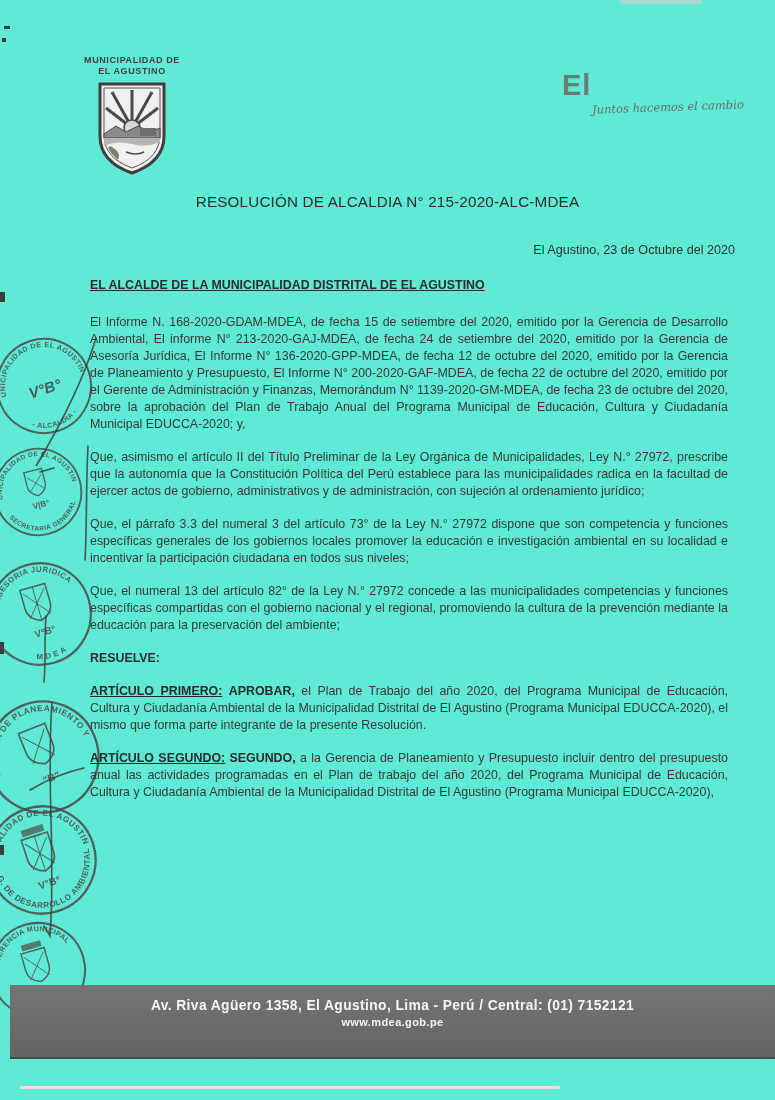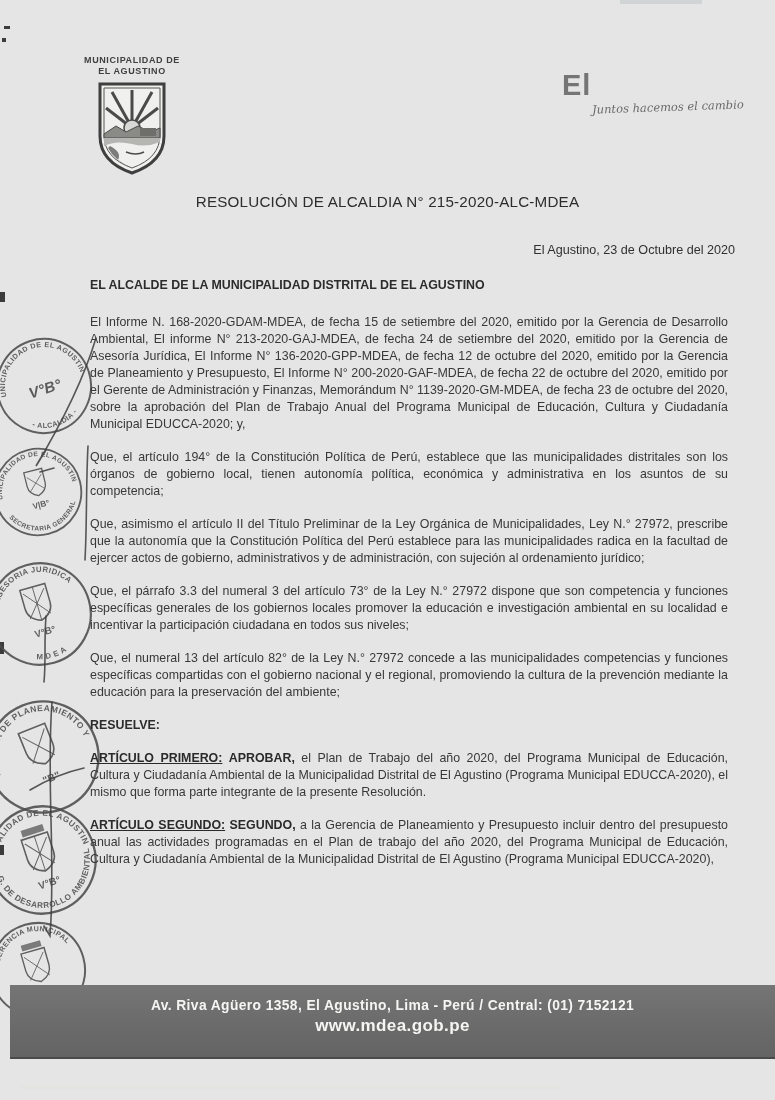--- a/index.html
+++ b/index.html
@@ -1,18 +1,18 @@
 <!DOCTYPE html>
 <html><head>
 <meta charset="utf-8">
 <style>
   html,body { margin:0; padding:0; background:#ffffff; }
   .page {
     position:relative; width:775px; height:1100px; overflow:hidden;
-    background:#e5e5e5; font-family:"Liberation Sans", sans-serif;
+    background:#5eead4; font-family:"Liberation Sans", sans-serif;
     color:#3a3a3a;
   }
 
   
   .speck { position:absolute; background:#3c3c3c; }
   .smudge-top { position:absolute; top:0; left:620px; width:82px; height:4px; background:#c9cdcd; opacity:.7; }
   .shadow-bottom { position:absolute; left:20px; top:1086px; width:540px; height:3px; background:#e3e3df; border-radius:2px; }
 
   
   .org-block { position:absolute; left:76px; top:55px; width:112px; text-align:center; }
@@ -47,21 +47,21 @@
   .stamp-shield { fill:none; stroke:#4d4d4d; stroke-width:1.4; }
   .stamp-shield-line { stroke:#4d4d4d; stroke-width:.8; }
   .sig-overlay { position:absolute; left:0; top:320px; z-index:2; }
   .sig { fill:none; stroke:#3d3d3d; stroke-width:1.6; stroke-linecap:round; opacity:.85; }
 
   
   .footer-band { position:absolute; left:10px; right:0; top:985px; height:72px; z-index:5;
                  background:linear-gradient(180deg,#757575 0%,#6b6b6b 55%,#646464 100%);
                  border-bottom:2px solid #4a4a4a; text-align:center; color:#f5f5f3; }
   .footer-line1 { margin-top:13px; font-size:13.8px; font-weight:bold; letter-spacing:.4px; }
-  .footer-line2 { margin-top:3px; font-size:17px; font-weight:bold; letter-spacing:.4px; }
+  .footer-line2 { margin-top:3px; font-size:11px; font-weight:bold; letter-spacing:.4px; }
 </style>
 </head>
 <body>
 
 <div class="page">
 
   <div class="speck" style="left:4px; top:26px; width:6px; height:3px;"></div>
   <div class="speck" style="left:2px; top:38px; width:4px; height:4px;"></div>
   <div class="speck" style="left:0; top:292px; width:5px; height:10px;"></div>
   <div class="speck" style="left:0; top:642px; width:4px; height:12px;"></div>
@@ -93,23 +93,22 @@
 
   <div class="brand">
     <div class="brand-el">El</div>
     <div class="brand-tagline">Juntos hacemos el cambio</div>
   </div>
 
   <div class="doc-title">RESOLUCIÓN DE ALCALDIA N° 215-2020-ALC-MDEA</div>
   <div class="date-line">El Agustino, 23 de Octubre del 2020</div>
 
   <div class="body-text">
-    <p class="h-bold" style="margin-bottom:20px;">EL ALCALDE DE LA MUNICIPALIDAD DISTRITAL DE EL AGUSTINO</p>
+    <p class="h-bold" style="margin-bottom:20px;text-decoration:underline;">EL ALCALDE DE LA MUNICIPALIDAD DISTRITAL DE EL AGUSTINO</p>
     <p>El Informe N. 168-2020-GDAM-MDEA, de fecha 15 de setiembre del 2020, emitido por la Gerencia de Desarrollo Ambiental, El informe N° 213-2020-GAJ-MDEA, de fecha 24 de setiembre del 2020, emitido por la Gerencia de Asesoría Jurídica, El Informe N° 136-2020-GPP-MDEA, de fecha 12 de octubre del 2020, emitido por la Gerencia de Planeamiento y Presupuesto, El Informe N° 200-2020-GAF-MDEA, de fecha 22 de octubre del 2020, emitido por el Gerente de Administración y Finanzas, Memorándum N° 1139-2020-GM-MDEA, de fecha 23 de octubre del 2020, sobre la aprobación del Plan de Trabajo Anual del Programa Municipal de Educación, Cultura y Ciudadanía Municipal EDUCCA-2020; y,</p>
-    <p>Que, el artículo 194° de la Constitución Política de Perú, establece que las municipalidades distritales son los órganos de gobierno local, tienen autonomía política, económica y administrativa en los asuntos de su competencia;</p>
     <p>Que, asimismo el artículo II del Título Preliminar de la Ley Orgánica de Municipalidades, Ley N.° 27972, prescribe que la autonomía que la Constitución Política del Perú establece para las municipalidades radica en la facultad de ejercer actos de gobierno, administrativos y de administración, con sujeción al ordenamiento jurídico;</p>
     <p>Que, el párrafo 3.3 del numeral 3 del artículo 73° de la Ley N.° 27972 dispone que son competencia y funciones específicas generales de los gobiernos locales promover la educación e investigación ambiental en su localidad e incentivar la participación ciudadana en todos sus niveles;</p>
     <p>Que, el numeral 13 del artículo 82° de la Ley N.° 27972 concede a las municipalidades competencias y funciones específicas compartidas con el gobierno nacional y el regional, promoviendo la cultura de la prevención mediante la educación para la preservación del ambiente;</p>
     <p class="h-bold">RESUELVE:</p>
     <p>
       <span class="art-label">ARTÍCULO PRIMERO:</span>
       <span class="art-verb">APROBAR,</span>
       <span>el Plan de Trabajo del año 2020, del Programa Municipal de Educación, Cultura y Ciudadanía Ambiental de la Municipalidad Distrital de El Agustino (Programa Municipal EDUCCA-2020), el mismo que forma parte integrante de la presente Resolución.</span>
     </p>
     <p>

